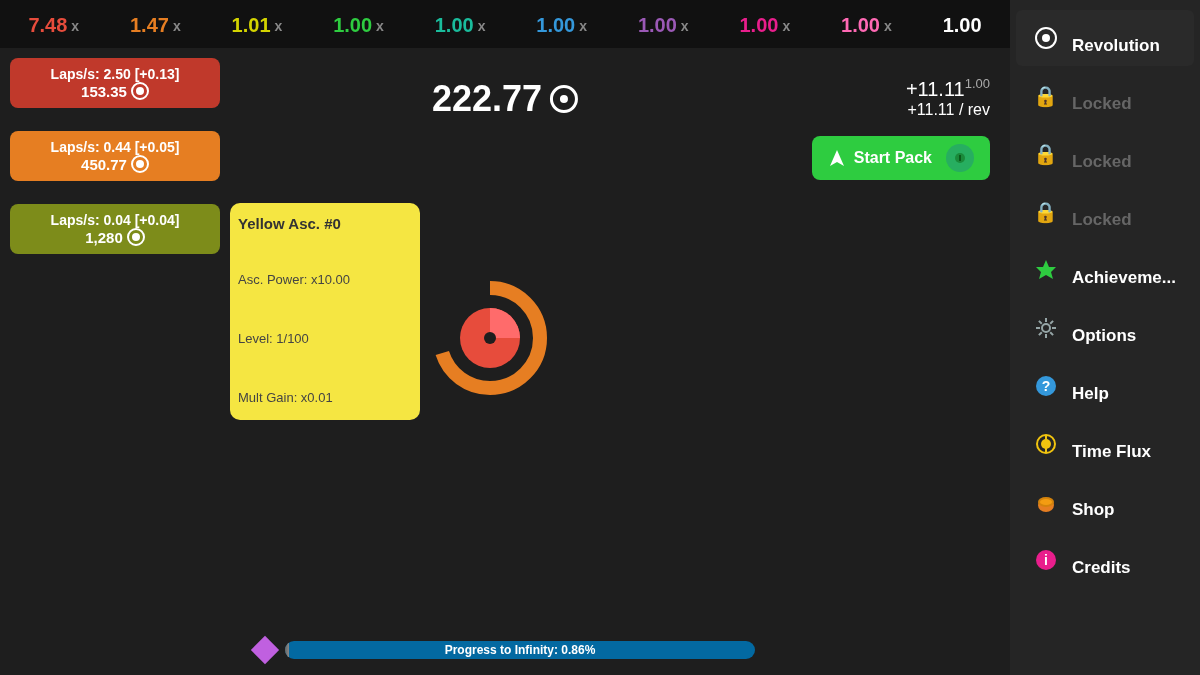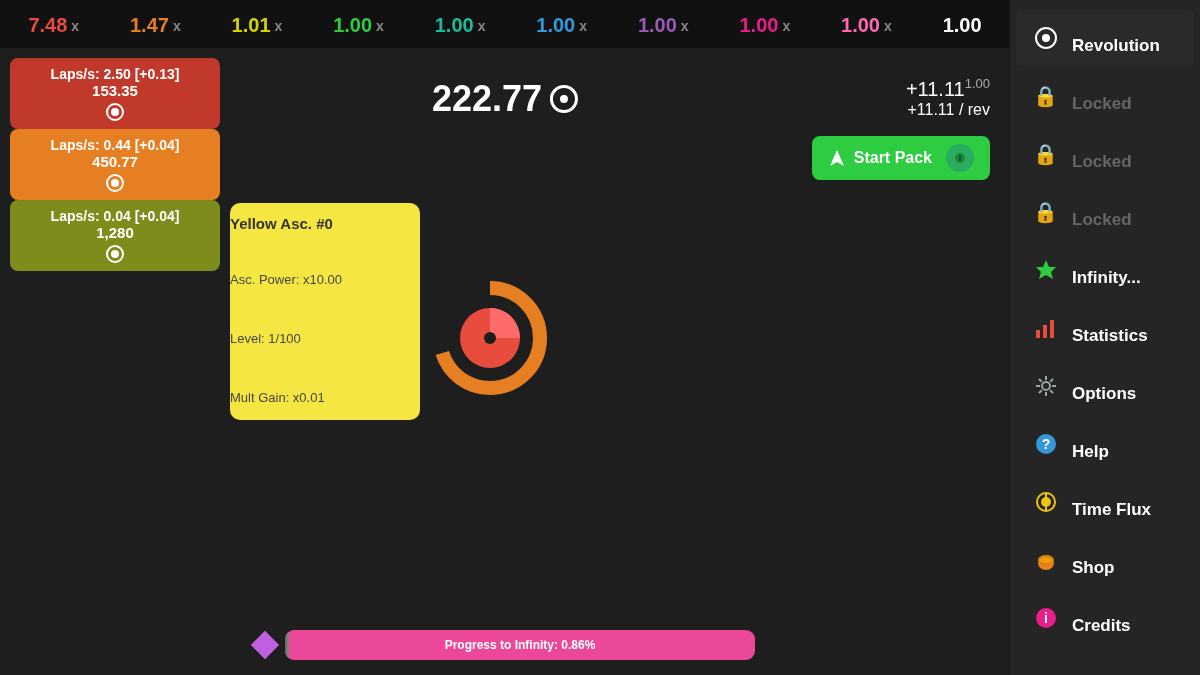--- a/index.html
+++ b/index.html
@@ -137,46 +137,46 @@
       margin-left: 6px;
     }
 
     
     #left-panels {
       position: absolute;
       top: 10px;
       left: 10px;
       display: flex;
       flex-direction: column;
-      gap: 0;
+      gap: 23px;
     }
     .lap-panel {
       width: 210px;
       border-radius: 8px;
       padding: 8px 12px;
       text-align: center;
       font-size: 15px;
       font-weight: bold;
       color: #fff;
     }
     .lap-panel.red { background: #c0392b; }
     .lap-panel.orange { background: #e67e22; }
     .lap-panel.olive { background: #7d8c1a; }
 
     .lap-label { font-size: 14px; }
-    .lap-value { font-size: 15px; display: flex; align-items: center; justify-content: center; gap: 4px; flex-direction: column; }
+    .lap-value { font-size: 15px; display: flex; align-items: center; justify-content: center; gap: 4px; }
 
     
     #yellow-tooltip {
       position: absolute;
       top: 155px;
       left: 230px;
       background: #f5e642;
       border-radius: 10px;
-      padding: 12px 0;
+      padding: 12px 8px;
       min-width: 190px;
     }
     #yellow-tooltip .tooltip-title {
       font-size: 15px;
       font-weight: bold;
       color: #333;
       margin-bottom: 6px;
     }
     #yellow-tooltip .tooltip-line {
       font-size: 13px;
@@ -205,22 +205,22 @@
     }
     #progress-diamond {
       width: 20px;
       height: 20px;
       background: #c060e0;
       transform: rotate(45deg);
       flex-shrink: 0;
     }
     #progress-track {
       flex: 1;
-      height: 30px;
-      background: #ec4899;
+      height: 18px;
+      background: #0369a1;
       border-radius: 9px;
       position: relative;
       overflow: hidden;
     }
     #progress-fill {
       height: 100%;
       background: linear-gradient(90deg, #666, #888);
       border-radius: 9px;
     }
     #progress-label {
@@ -368,21 +368,21 @@
 
   <div id="left-panels">
     <div class="lap-panel red">
       <div class="lap-label">Laps/s: 2.50 [+0.13]</div>
       <div class="lap-value">
         <span>153.35</span>
         <span class="circle-icon" style="width:18px;height:18px;border-width:2px;"></span>
       </div>
     </div>
     <div class="lap-panel orange">
-      <div class="lap-label">Laps/s: 0.44 [+0.04]</div>
+      <div class="lap-label">Laps/s: 0.44 [+0.05]</div>
       <div class="lap-value">
         <span>450.77</span>
         <span class="circle-icon" style="width:18px;height:18px;border-width:2px;"></span>
       </div>
     </div>
     <div class="lap-panel olive">
       <div class="lap-label">Laps/s: 0.04 [+0.04]</div>
       <div class="lap-value">
         <span>1,280</span>
         <span class="circle-icon" style="width:18px;height:18px;border-width:2px;"></span>
@@ -446,33 +446,23 @@
     <div class="sidebar-icon icon-lock">🔒</div>
     <span class="sidebar-label" style="color:#666;">Locked</span>
   </div>
 
   <div class="sidebar-item">
     <div class="sidebar-icon icon-achievement">
       <svg width="24" height="24" viewBox="0 0 24 24">
         <polygon points="12,2 15,9 22,9 17,14 19,21 12,17 5,21 7,14 2,9 9,9" fill="#2ecc40"></polygon>
       </svg>
     </div>
-    <span class="sidebar-label" style="color:#fff;">Infinity...</span>
-  </div>
-
-  <div class="sidebar-item">
-    <div class="sidebar-icon icon-statistics">
-      <svg width="24" height="24" viewBox="0 0 24 24">
-        <rect x="2" y="14" width="4" height="8" fill="#e74c3c"></rect>
-        <rect x="9" y="9" width="4" height="13" fill="#e74c3c"></rect>
-        <rect x="16" y="4" width="4" height="18" fill="#e74c3c"></rect>
-      </svg>
-    </div>
-    <span class="sidebar-label" style="color:#fff;">Statistics</span>
-  </div>
+    <span class="sidebar-label" style="color:#fff;">Achieveme...</span>
+  </div>
+
 
   <div class="sidebar-item">
     <div class="sidebar-icon icon-options">
       <svg width="24" height="24" viewBox="0 0 24 24">
         <circle cx="12" cy="12" r="4" fill="none" stroke="#95a5a6" stroke-width="2"></circle>
         <path d="M12,2 L12,6 M12,18 L12,22 M2,12 L6,12 M18,12 L22,12 M4.9,4.9 L7.8,7.8 M16.2,16.2 L19.1,19.1 M19.1,4.9 L16.2,7.8 M7.8,16.2 L4.9,19.1" stroke="#95a5a6" stroke-width="2" fill="none"></path>
       </svg>
     </div>
     <span class="sidebar-label" style="color:#fff;">Options</span>
   </div>

